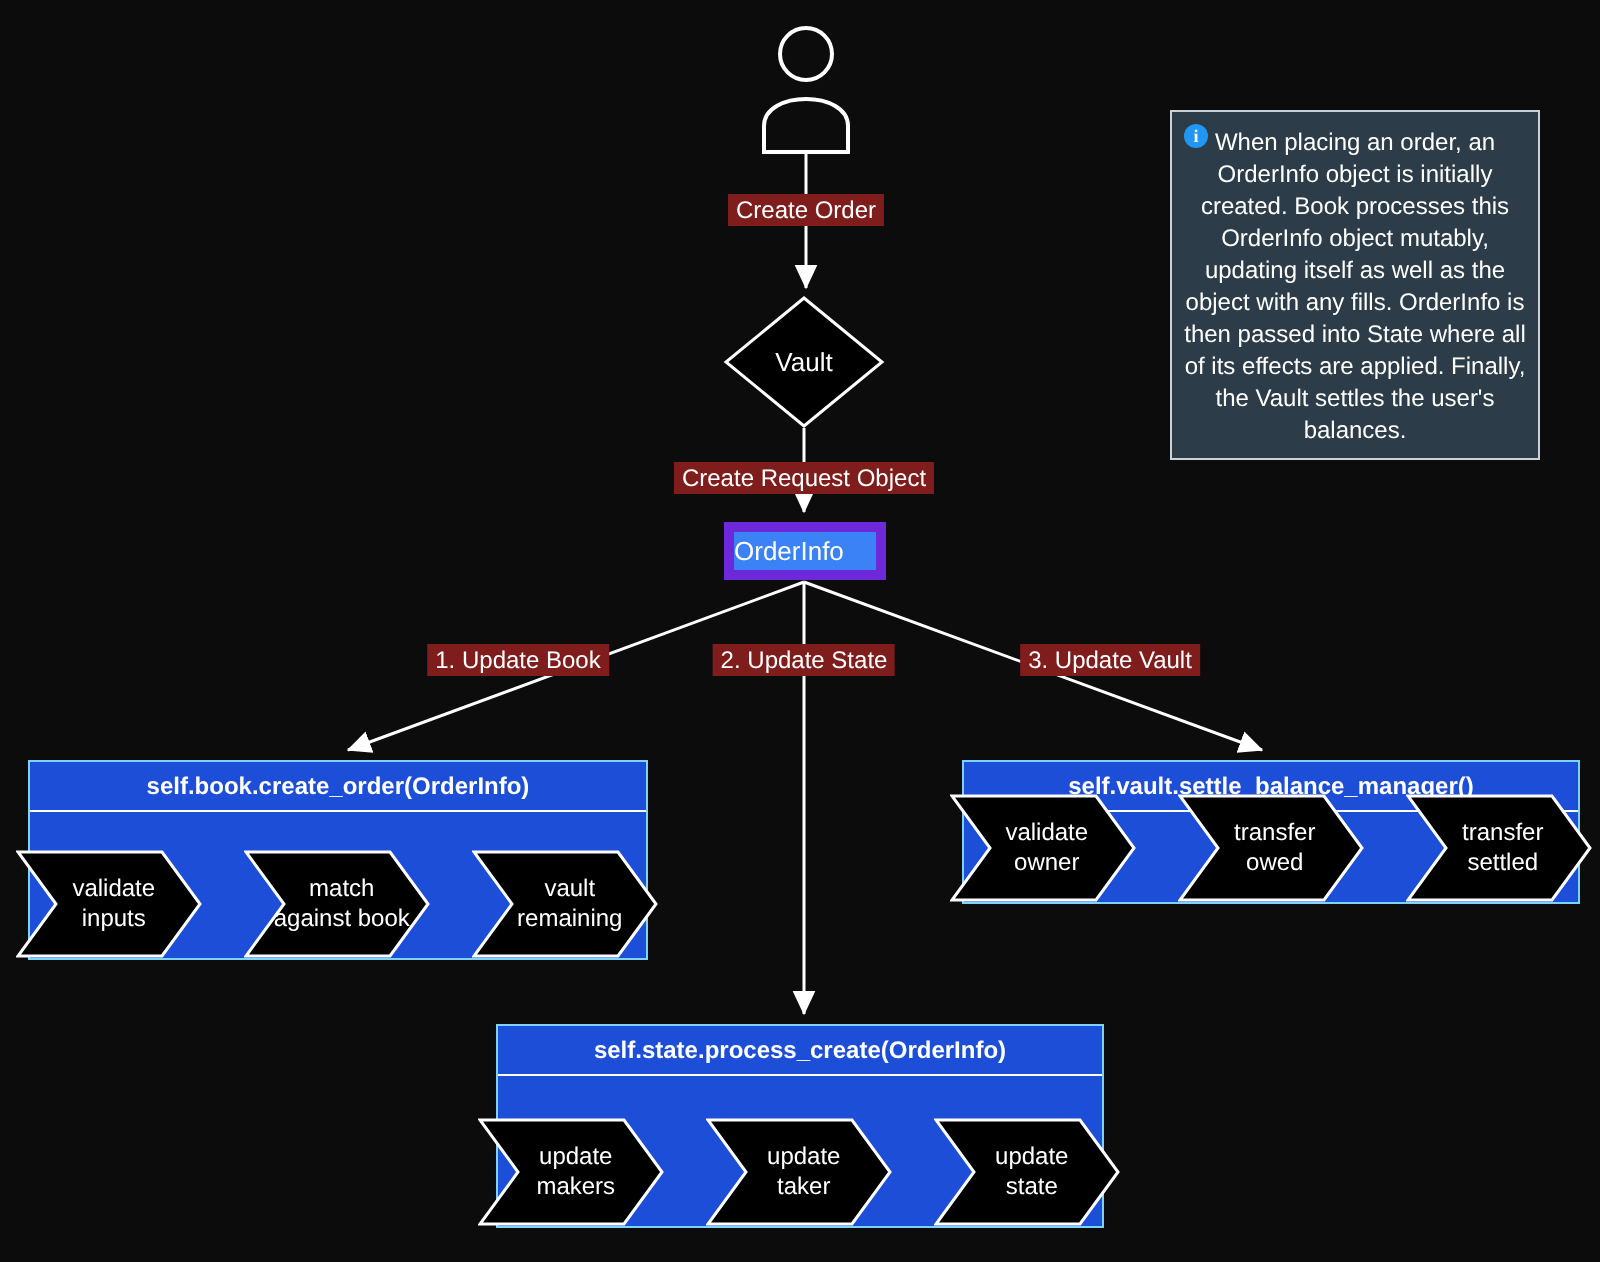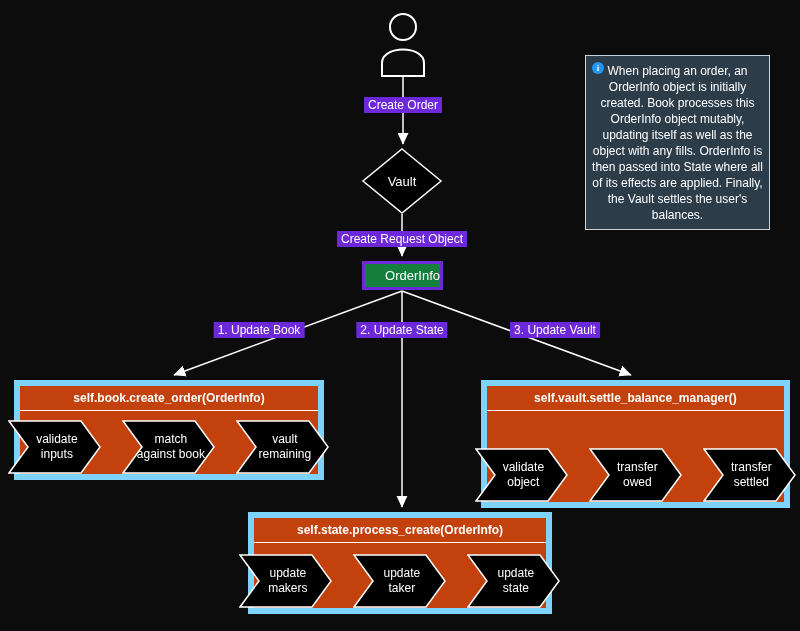--- a/index.html
+++ b/index.html
@@ -15,49 +15,49 @@
   svg.wires line { stroke: #ffffff; stroke-width: 1.5; }
   svg.wires .shape { fill: #000000; stroke: #ffffff; stroke-width: 1.5; }
   svg.wires .actor { fill: none; stroke: #ffffff; stroke-width: 2; }
 
   .lbl {
     position: absolute;
     z-index: 2;
     transform: translate(-50%, -50%);
     color: #ffffff;
     font-size: 12px;
-    background: #6d28d9;
+    background: #7f1d1d;
     padding: 1px 4px;
     white-space: nowrap;
   }
   .lbl.nobg { background: transparent; padding: 0; }
 
   .node {
     position: absolute;
     z-index: 2;
     box-sizing: border-box;
-    border: 3px solid #6d28d9;
-    background: #15803d;
+    border: 5px solid #6d28d9;
+    background: #3b82f6;
     color: #ffffff;
     display: flex;
     align-items: center;
-    justify-content: flex-end;
+    justify-content: flex-start;
     font-size: 13px;
   }
   #orderinfo { left: 362px; top: 261px; width: 81px; height: 29px; }
 
   .group {
     position: absolute;
     z-index: 2;
     box-sizing: border-box;
-    border: 6px solid #7dd3fc;
-    background: #c2410c;
+    border: 1px solid #7dd3fc;
+    background: #1d4ed8;
   }
   #group-book  { left: 14px;  top: 380px; width: 310px; height: 100px; }
-  #group-vault { left: 481px; top: 380px; width: 309px; height: 128px; }
+  #group-vault { left: 481px; top: 380px; width: 309px; height: 72px; }
   #group-state { left: 248px; top: 512px; width: 304px; height: 102px; }
   .group-title {
     height: 25px;
     box-sizing: border-box;
     border-bottom: 1px solid #ffffff;
     color: #ffffff;
     font-size: 12px;
     font-weight: bold;
     display: flex;
     align-items: center;
@@ -200,21 +200,21 @@
 
   <div class="group" id="group-vault">
     <div class="group-title">self.vault.settle_balance_manager()</div>
     <div class="group-steps">
       <div class="chev">
         <svg viewBox="0 0 94 54" preserveAspectRatio="none">
           <polygon points="1,1 73,1 92,27 73,53 1,53 20,27"></polygon>
           </svg>
         <div class="chev-label">
           <div>validate</div>
-          <div>object</div>
+          <div>owner</div>
         </div>
       </div>
       <div class="chev">
         <svg viewBox="0 0 94 54" preserveAspectRatio="none">
           <polygon points="1,1 73,1 92,27 73,53 1,53 20,27"></polygon>
           </svg>
         <div class="chev-label">
           <div>transfer</div>
           <div>owed</div>
         </div>

